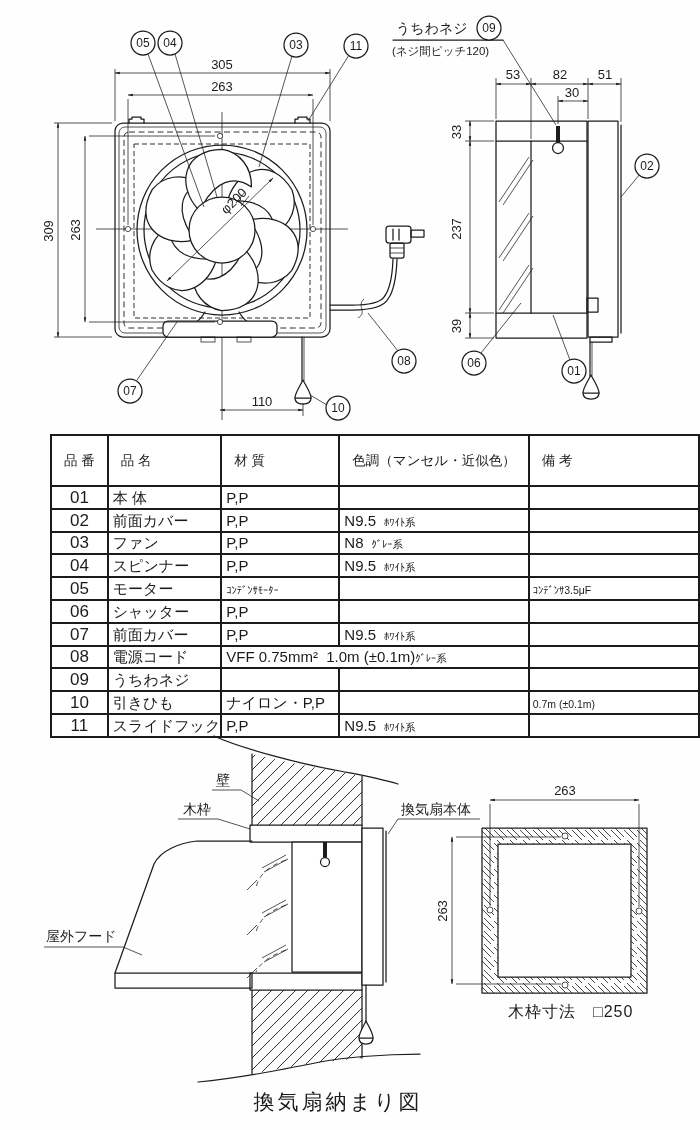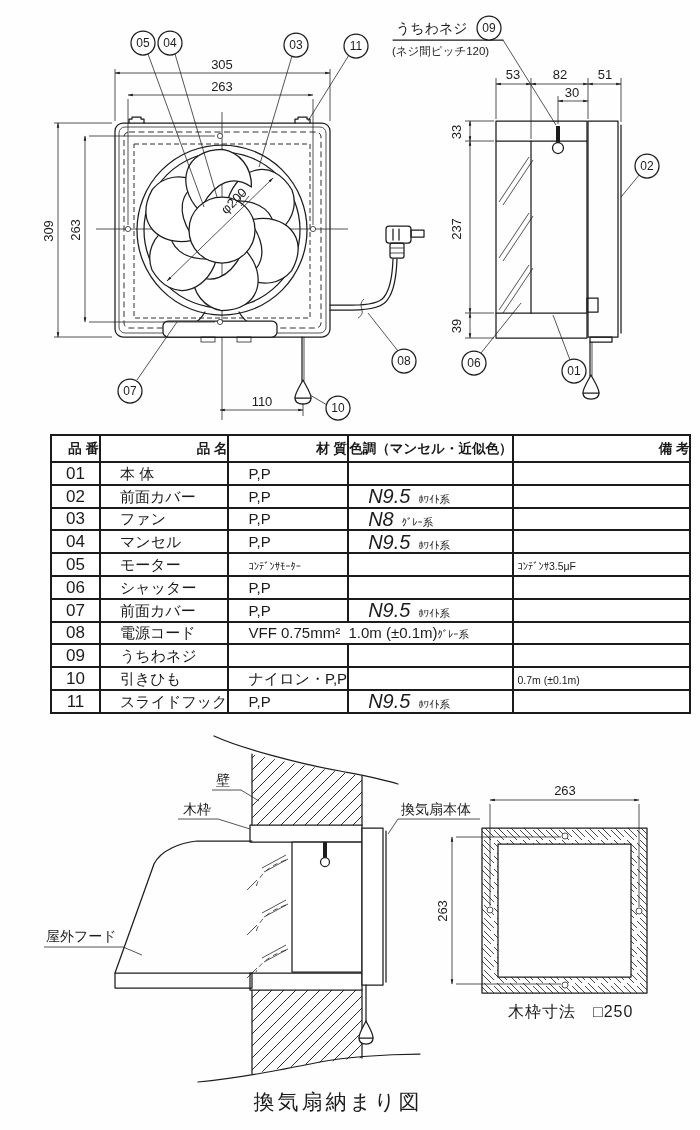--- a/index.html
+++ b/index.html
@@ -16,26 +16,26 @@
   text{fill:#1c1c1c;font-family:"Liberation Sans",sans-serif;}
   .dim{font-size:13px;text-anchor:middle;}
   .co{font-size:12px;text-anchor:middle;}
   .jp{font-size:14px;}
   .jps{font-size:11.5px;}
   .cap{font-size:21px;letter-spacing:3px;text-anchor:middle;}
   .cap2{font-size:16px;letter-spacing:1px;}
   
   .ptable{position:absolute;left:50px;top:434px;border-collapse:collapse;table-layout:fixed;
           background:#fff;}
-  .ptable th,.ptable td{border:2px solid #1b1b1b;padding:0 0 0 19px;overflow:hidden;
+  .ptable th,.ptable td{border:2px solid #1b1b1b;padding:0 0 0 4px;overflow:hidden;
           white-space:nowrap;vertical-align:middle;line-height:1;}
-  .ptable th{font-size:13.5px;font-weight:bold;height:25px;text-align:right;padding:0;}
+  .ptable th{font-size:13.5px;font-weight:normal;height:25px;text-align:left;padding:12px;}
   .ptable td{height:20.8px;font-size:15px;}
   .ptable td.num{font-size:17px;text-align:center;padding:0;}
-  .ptable td .code{font-size:20px;margin-right:8px;font-style:italic;}
+  .ptable td .code{font-size:15px;margin-right:8px;}
   .ptable .sub{font-size:10.5px;}
   .ptable td.note{padding-left:3px;margin-top:28px;}
 </style>
 </head>
 <body>
 
 <div class="canvas">
 
 <svg width="700" height="432" viewBox="0 0 700 432" style="top:0">
   <defs>
@@ -302,21 +302,21 @@
     </tr>
     <tr>
       <td class="num">03</td>
       <td>ファン</td>
       <td>P,P</td>
       <td><span class="code">N8</span><span class="sub">ｸﾞﾚｰ系</span></td>
       <td class="note"><span class="sub"></span></td>
     </tr>
     <tr>
       <td class="num">04</td>
-      <td>マンセル</td>
+      <td>スピンナー</td>
       <td>P,P</td>
       <td><span class="code">N9.5</span><span class="sub">ﾎﾜｲﾄ系</span></td>
       <td class="note"><span class="sub"></span></td>
     </tr>
     <tr>
       <td class="num">05</td>
       <td>モーター</td>
       <td><span class="sub">ｺﾝﾃﾞﾝｻﾓｰﾀｰ</span></td>
       <td><span class="code"></span><span class="sub"></span></td>
       <td class="note"><span class="sub">ｺﾝﾃﾞﾝｻ3.5μF</span></td>

